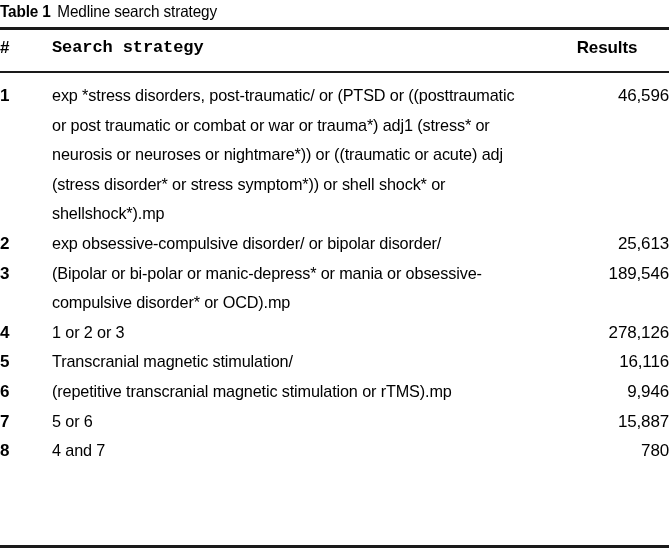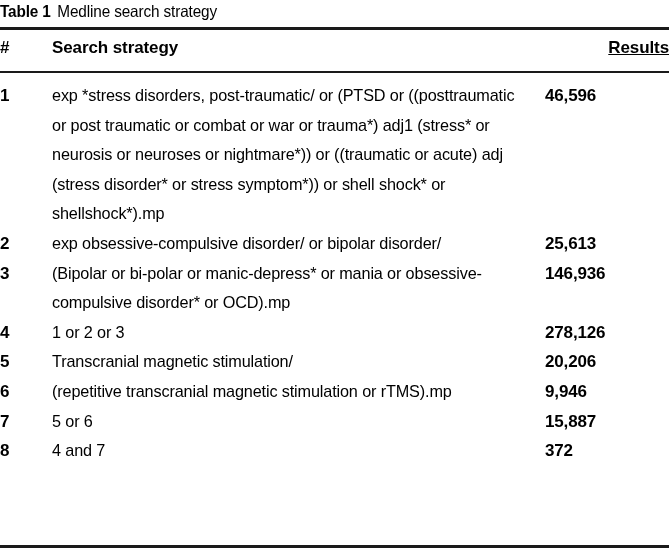--- a/index.html
+++ b/index.html
@@ -80,22 +80,22 @@
   .hdr-cell {
     font-size: 17px;
     font-weight: bold;
     line-height: 30px;
     height: 38px;
     letter-spacing: -0.1px;
     text-align: left;
     white-space: nowrap;
   }
   .hdr-num   { padding-left: 2px; }
-  .hdr-strat { padding-left: 0px; }
-  .hdr-res   { text-align: right; padding-right: 2px; text-decoration: underline; }
+  .hdr-strat { padding-left: 0px; font-family: Liberation Mono, monospace; }
+  .hdr-res   { text-align: center; padding-right: 2px; }
 
   
   .spacer-row td { height: 10px; }
 
   
   .cell {
     font-size: 17px;
     line-height: 29.6px;
     letter-spacing: -0.15px;
   }
@@ -104,21 +104,22 @@
     padding-left: 2px;
     text-align: left;
   }
   .cell-strat {
     font-weight: normal;
     padding-right: 12px;
     transform: scaleX(0.955);
     transform-origin: left top;
   }
   .cell-res {
-    font-weight: bold;
+    font-weight: normal;
+    text-align: right;
     padding-right: 2px;
     white-space: nowrap;
   }
 </style>
 </head>
 <body>
 
 <div id="table-figure">
 
   <div class="caption">
@@ -154,43 +155,43 @@
           <td class="cell cell-res">46,596</td>
         </tr>
         <tr class="row">
           <td class="cell cell-num">2</td>
           <td class="cell cell-strat">exp obsessive-compulsive disorder/ or bipolar disorder/</td>
           <td class="cell cell-res">25,613</td>
         </tr>
         <tr class="row">
           <td class="cell cell-num">3</td>
           <td class="cell cell-strat">(Bipolar or bi-polar or manic-depress* or mania or obsessive-compulsive disorder* or OCD).mp</td>
-          <td class="cell cell-res">146,936</td>
+          <td class="cell cell-res">189,546</td>
         </tr>
         <tr class="row">
           <td class="cell cell-num">4</td>
           <td class="cell cell-strat">1 or 2 or 3</td>
           <td class="cell cell-res">278,126</td>
         </tr>
         <tr class="row">
           <td class="cell cell-num">5</td>
           <td class="cell cell-strat">Transcranial magnetic stimulation/</td>
-          <td class="cell cell-res">20,206</td>
+          <td class="cell cell-res">16,116</td>
         </tr>
         <tr class="row">
           <td class="cell cell-num">6</td>
           <td class="cell cell-strat">(repetitive transcranial magnetic stimulation or rTMS).mp</td>
           <td class="cell cell-res">9,946</td>
         </tr>
         <tr class="row">
           <td class="cell cell-num">7</td>
           <td class="cell cell-strat">5 or 6</td>
           <td class="cell cell-res">15,887</td>
         </tr>
         <tr class="row">
           <td class="cell cell-num">8</td>
           <td class="cell cell-strat">4 and 7</td>
-          <td class="cell cell-res">372</td>
+          <td class="cell cell-res">780</td>
         </tr>
       </tbody>
   </table>
 
 </div>
 
 </body></html>

